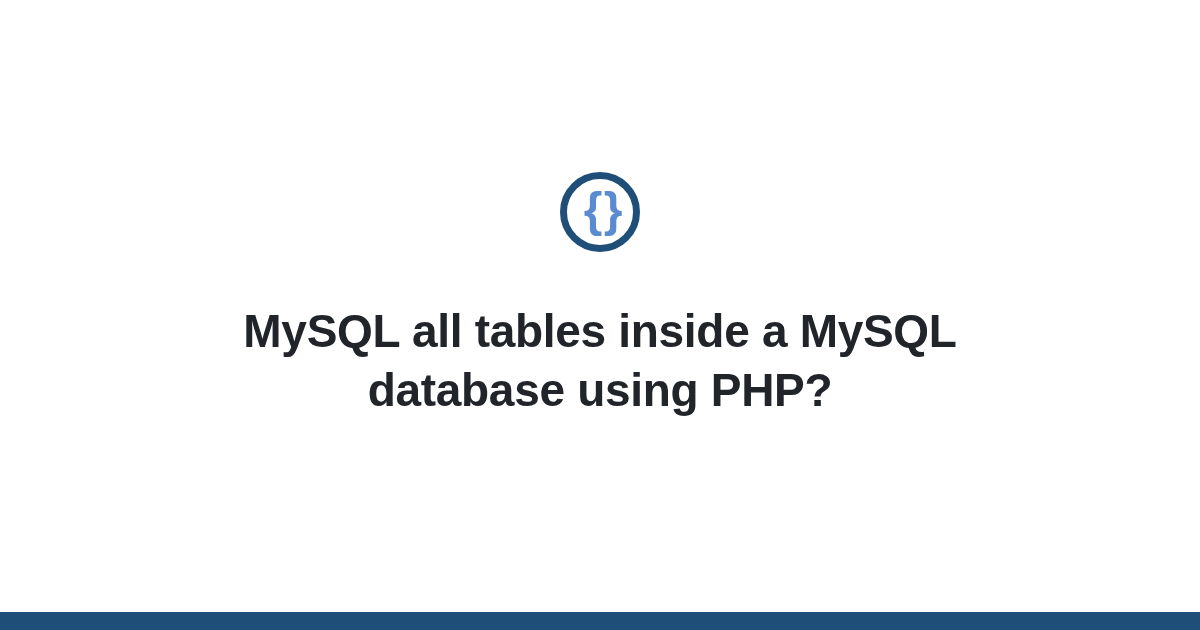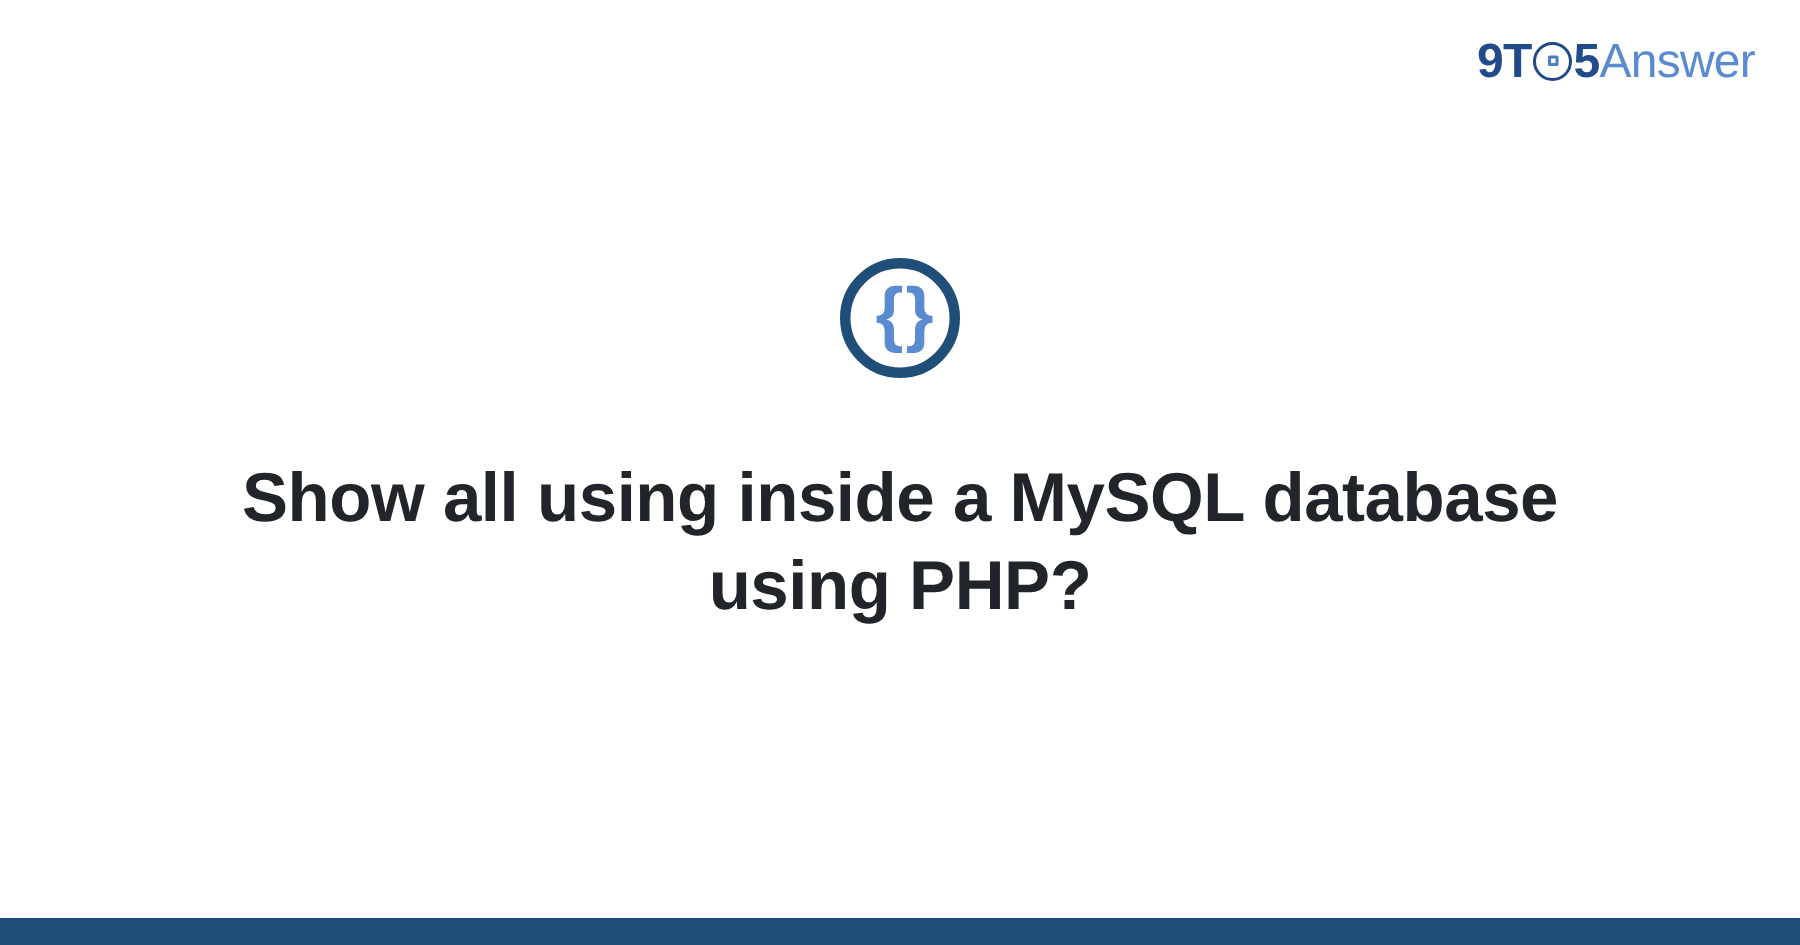--- a/index.html
+++ b/index.html
@@ -109,31 +109,23 @@
       width: 100%;
       height: 18px;
       background: #1f4e79;
     }
   </style>
 </head>
 <body>
 
 <div class="container">
 
-  <div class="logo">
-    <span class="logo-9t">9T</span>
-    <span class="logo-circle">
-      <span class="logo-circle-inner"></span>
-    </span>
-    <span class="logo-5">5</span>
-    <span class="logo-answer">Answer</span>
-  </div>
 
   <div class="main">
     <div class="badge-circle">
       <span class="badge-braces">{ }</span>
     </div>
-    <h1 class="title">Show all using inside a MySQL database using PHP?</h1>
+    <h1 class="title">MySQL all tables inside a MySQL database using PHP?</h1>
   </div>
 
   <div class="footer-bar"></div>
 
 </div>
 
 </body></html>

